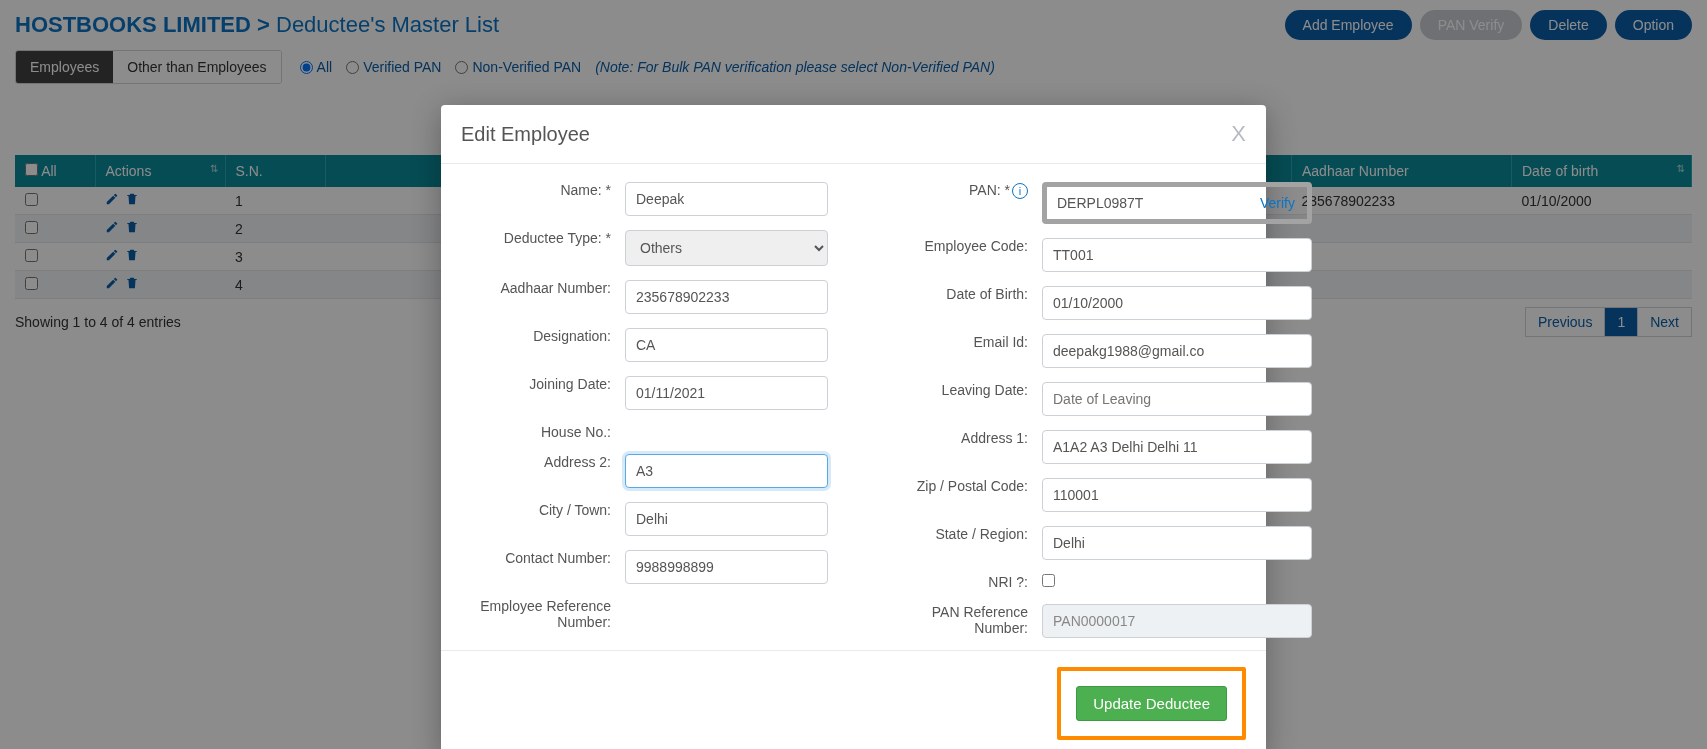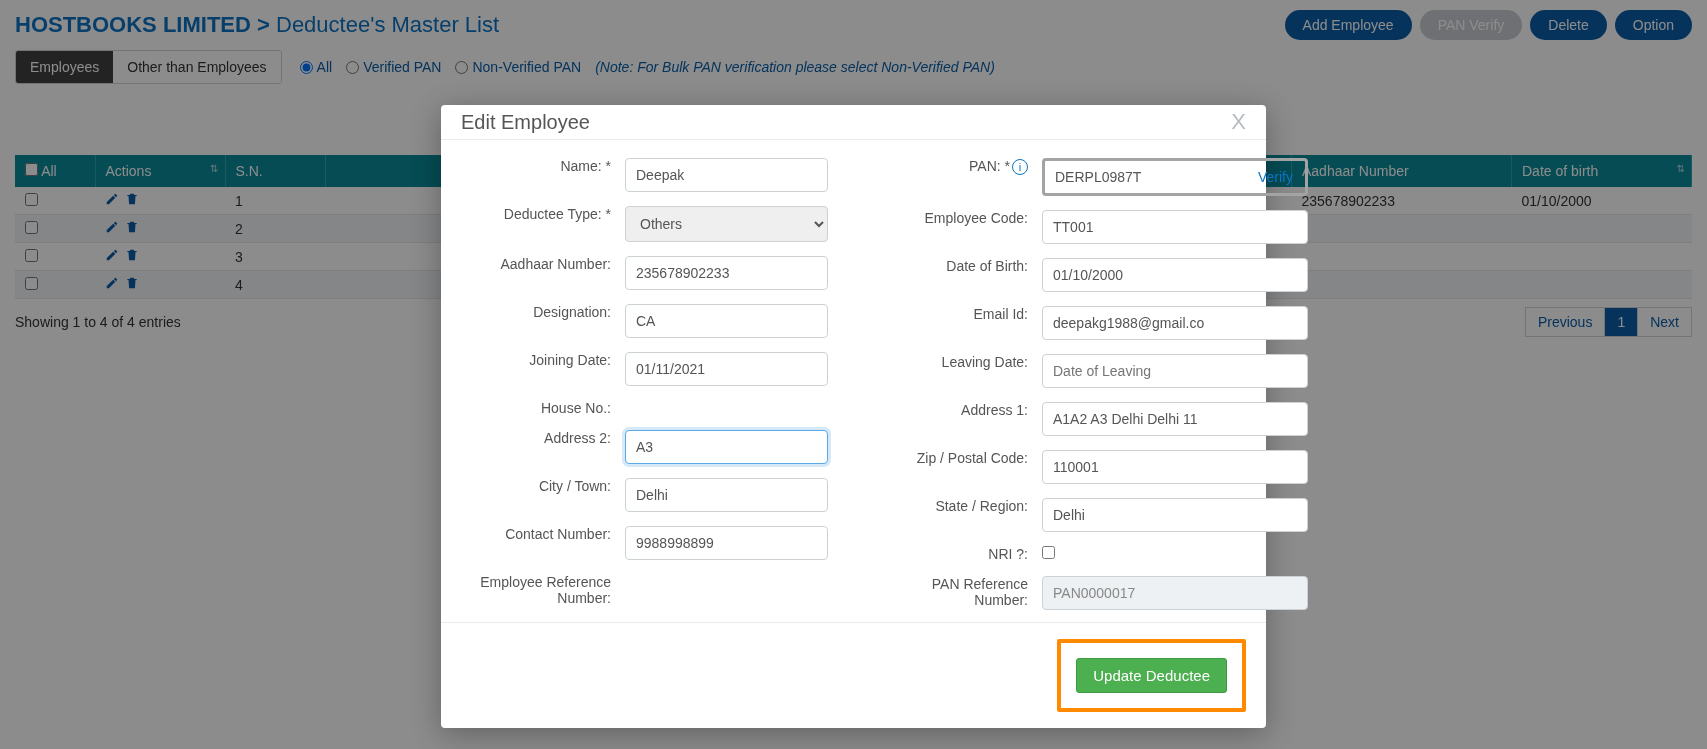--- a/index.html
+++ b/index.html
@@ -26,31 +26,31 @@
   table.data th .sort{position:absolute;right:6px;top:8px;font-size:10px;opacity:.7}
   table.data td{padding:5px 10px;border-bottom:1px solid #e3e6e9}
   table.data tr:nth-child(even) td{background:#f3f5f7}
   .actions-cell svg{width:14px;height:14px;margin-right:6px;cursor:pointer;fill:#0b5ea8}
   .footerbar{display:flex;align-items:center;justify-content:space-between;margin-top:8px}
   .pager{display:flex;align-items:center}
   .pager span{padding:6px 12px;border:1px solid #d0d5da;margin-left:-1px;cursor:pointer;color:#0b5ea8}
   .pager span.current{background:#0b5ea8;color:#fff}
   .overlay{position:absolute;inset:0;background:rgba(0,0,0,.45);display:flex;align-items:flex-start;justify-content:center;padding-top:105px}
   .modal{background:#fff;width:825px;border-radius:4px;box-shadow:0 6px 30px rgba(0,0,0,.3)}
-  .modal-header{display:flex;align-items:center;justify-content:space-between;padding:4px 20px;border-bottom:1px solid #e8ebee}
+  .modal-header{display:flex;align-items:center;justify-content:space-between;padding:16px 20px;border-bottom:1px solid #e8ebee}
   .modal-header h3{font-weight:400;font-size:20px;color:#555}
   .close-x{color:#b6bcc2;font-size:22px;cursor:pointer;font-weight:300}
   .modal-body{padding:18px 30px 12px;display:flex;gap:60px}
   .col{flex:1;display:flex;flex-direction:column;gap:14px}
   .field{display:flex;align-items:flex-start;gap:14px}
   .field label{width:140px;text-align:right;color:#555;font-size:14px}
   .field input,.field select{flex:1;padding:8px 10px;border:1px solid #ccd1d6;border-radius:4px;font-size:14px;color:#555;min-width:0}
   .field input.focused{border-color:#5aa9e6;box-shadow:0 0 0 3px rgba(90,169,230,.25);outline:none}
   .field input.ro{background:#eef1f3;color:#888}
-  .field .pan-wrap{flex:1;display:flex;align-items:center;border:3px solid #a3a3a3;border-radius:4px;overflow:hidden}
+  .field .pan-wrap{flex:1;display:flex;align-items:center;border:5px solid #a3a3a3;border-radius:4px;overflow:hidden}
   .field .pan-wrap input{border:none;flex:1}
   .field .pan-wrap .verify{color:#0b74c4;padding:0 12px;cursor:pointer;font-size:14px}
   .field .info-icon{display:inline-flex;width:16px;height:16px;border:1.5px solid #0b74c4;border-radius:50%;align-items:center;justify-content:center;font-size:11px;color:#0b74c4;margin-left:2px}
   .field .chk{width:auto;flex:none}
   .field.nolabel label{width:140px}
   .modal-footer{padding:16px 20px;border-top:1px solid #e8ebee;display:flex;justify-content:flex-end}
   .update-wrap{border:4px solid #ff8a00;padding:15px;border-radius:2px}
   .btn-green{background:#4caf50;color:#fff;border:1px solid #3d9a41;border-radius:3px;padding:8px 16px;cursor:pointer;font-size:15px}
 </style>
 </head>

